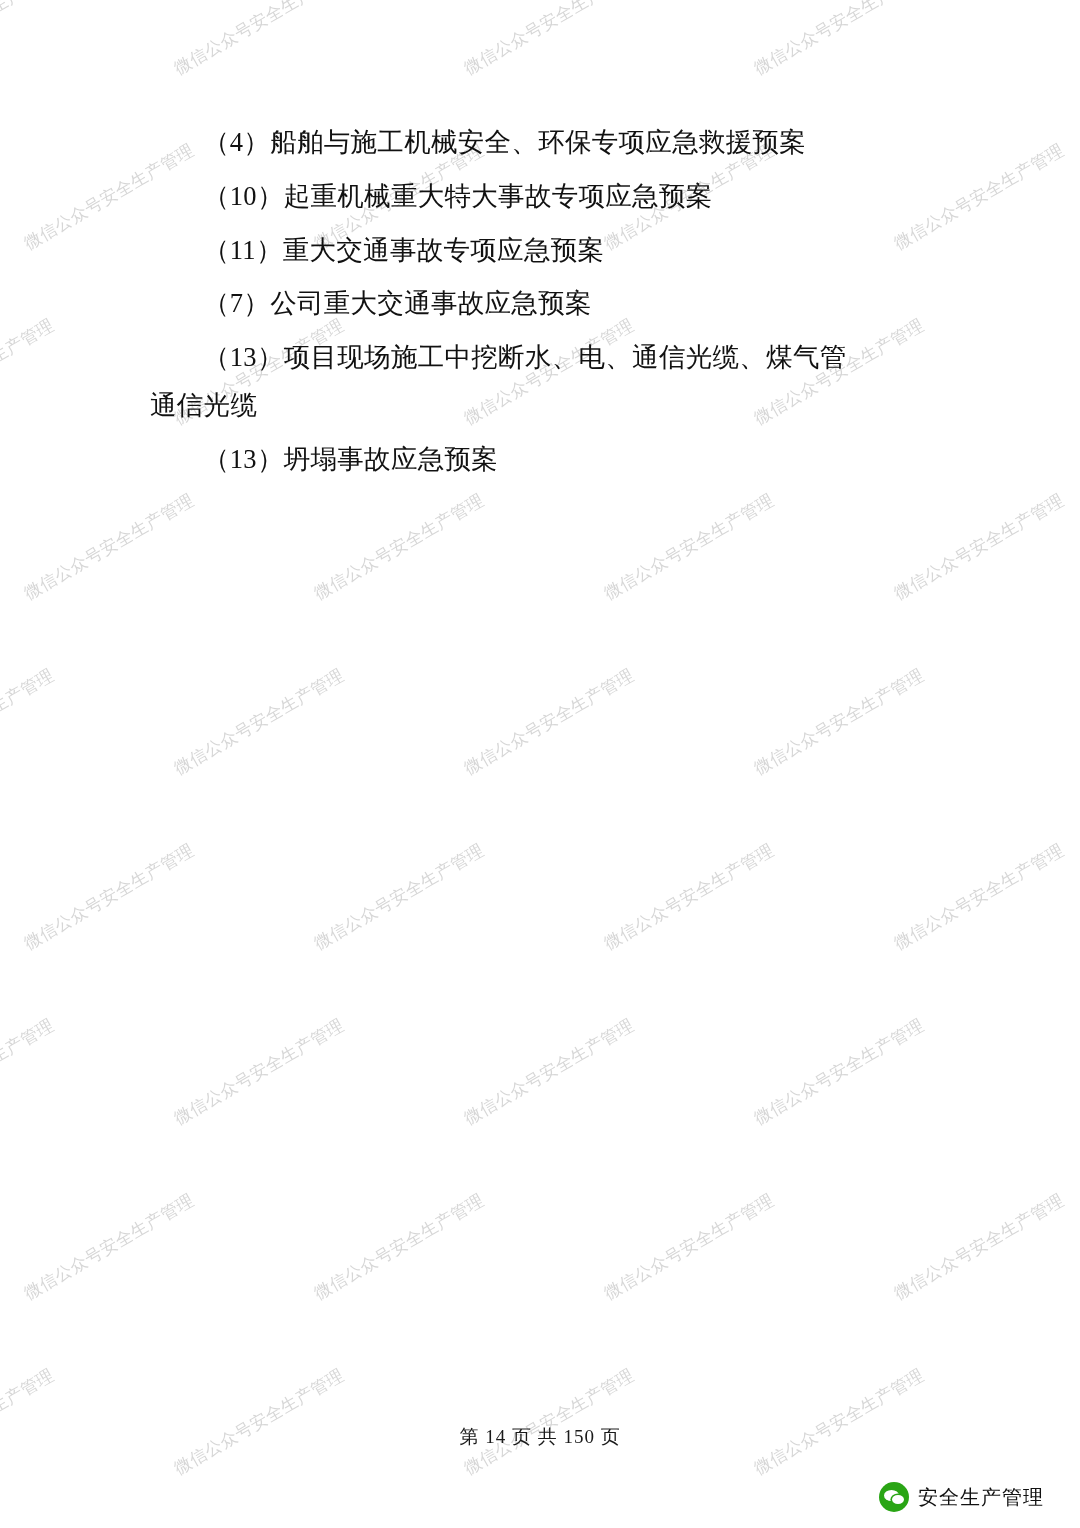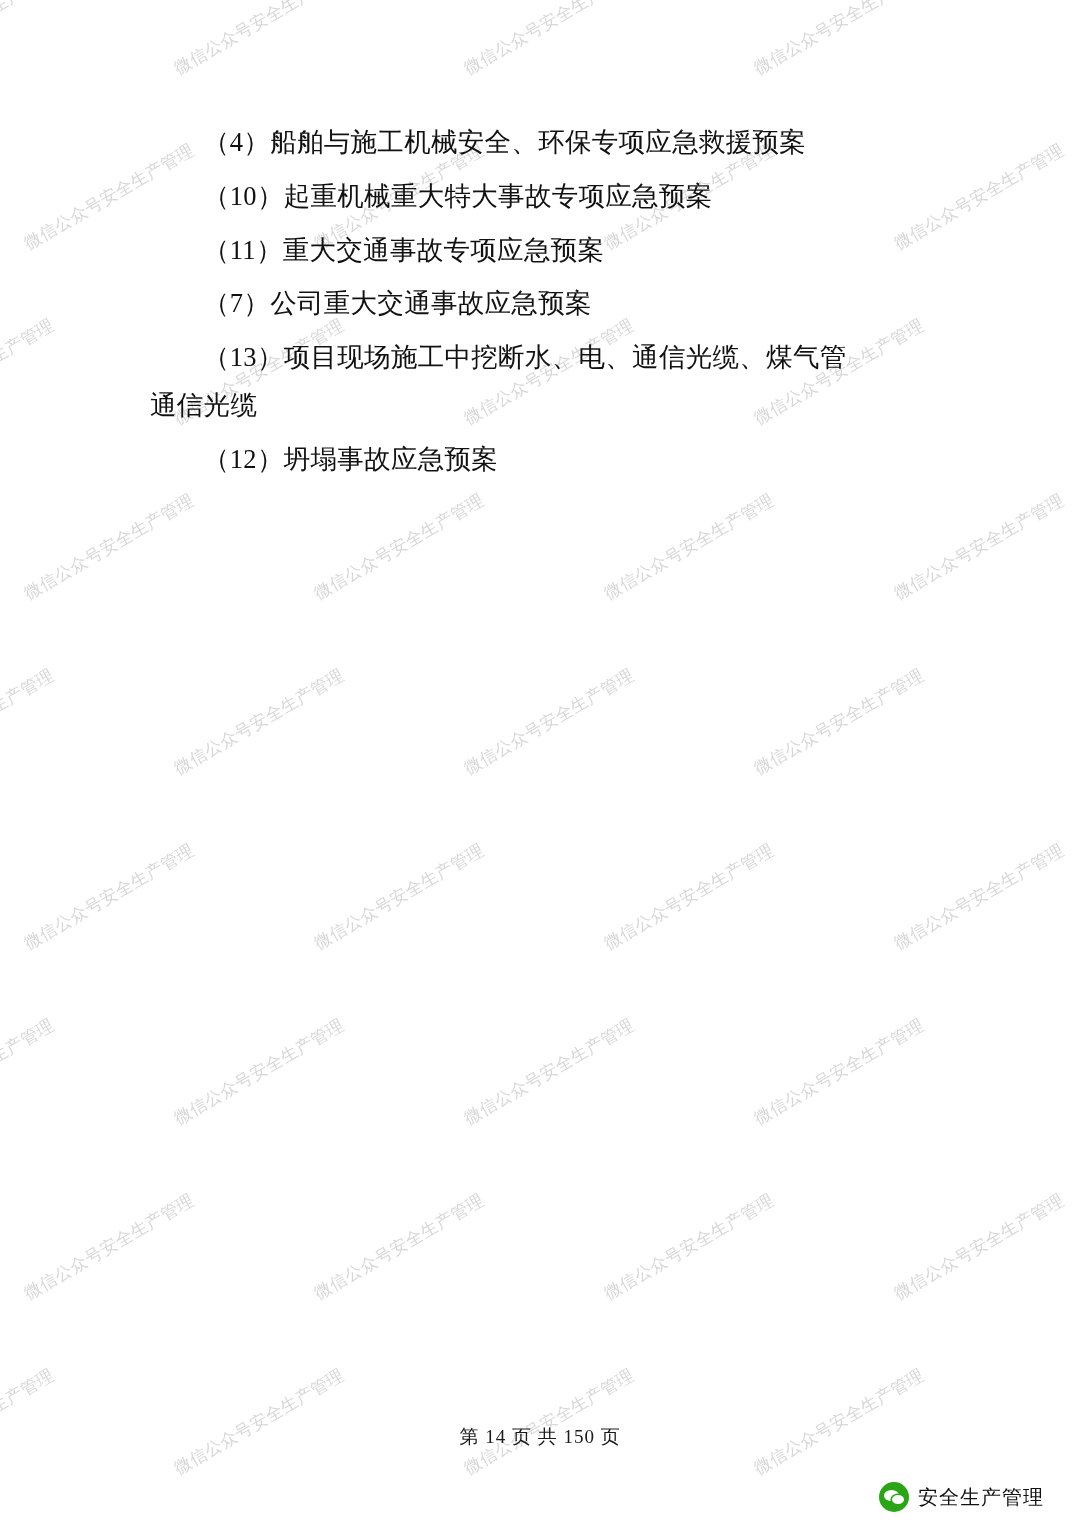--- a/index.html
+++ b/index.html
@@ -170,21 +170,21 @@
       <div class="wm" style="left: 750px; top: 1460px; transform: rotate(-30deg);">微信公众号安全生产管理</div>
     </div>
 
   <div class="content" id="body-content">
       <p class="para">（4）船舶与施工机械安全、环保专项应急救援预案</p>
       <p class="para">（10）起重机械重大特大事故专项应急预案</p>
       <p class="para">（11）重大交通事故专项应急预案</p>
       <p class="para">（7）公司重大交通事故应急预案</p>
       <p class="para">（13）项目现场施工中挖断水、电、通信光缆、煤气管</p>
       <p class="para cont">通信光缆</p>
-      <p class="para">（12）坍塌事故应急预案</p>
+      <p class="para">（13）坍塌事故应急预案</p>
     </div>
 
   <div class="footer">
     <span class="num">第 14 页 共 150 页</span>
   </div>
 
   <div class="badge">
     <span class="wechat"></span>
     <span class="label">安全生产管理</span>
   </div>

